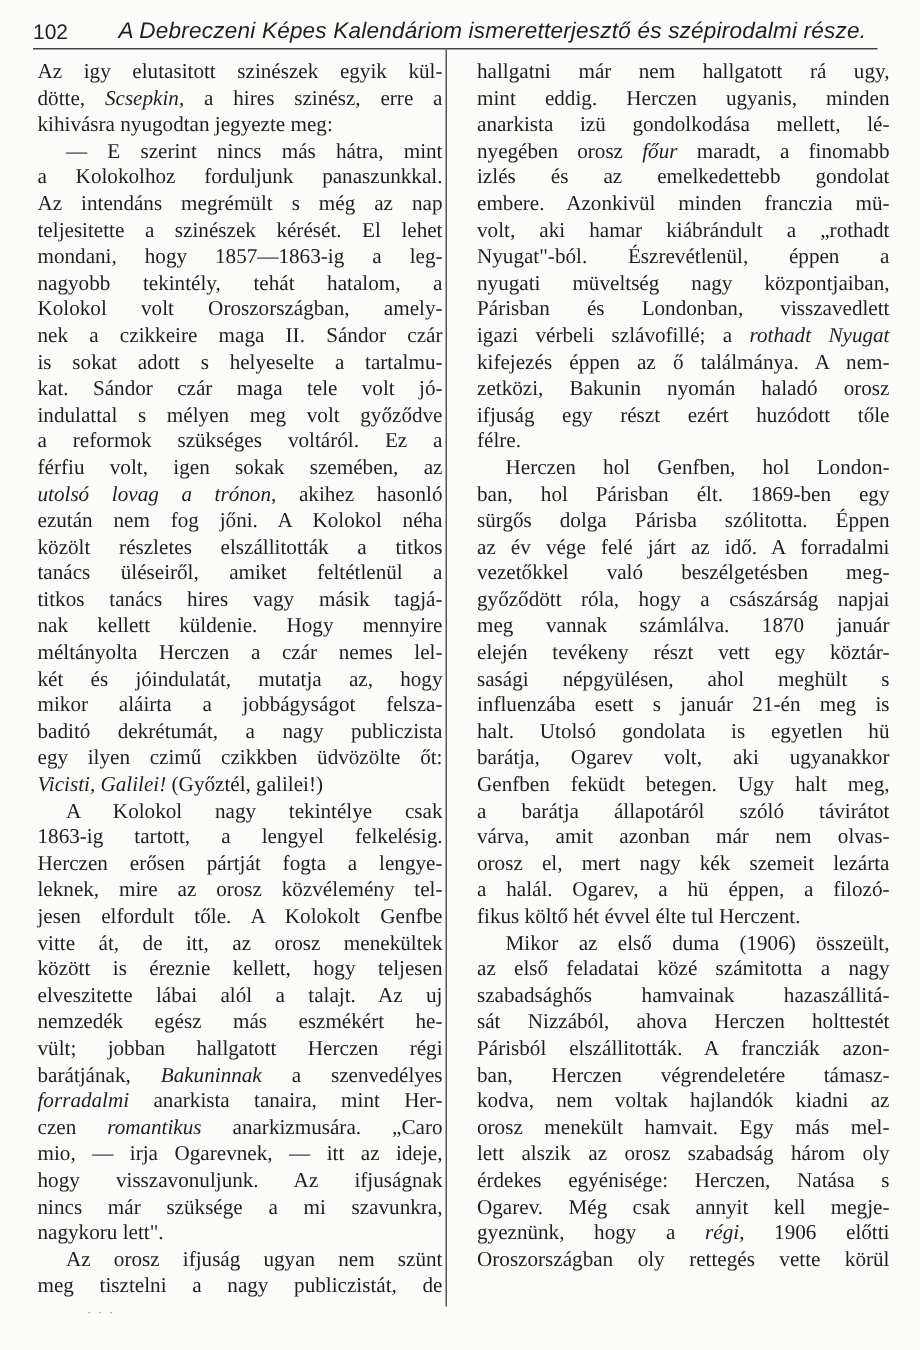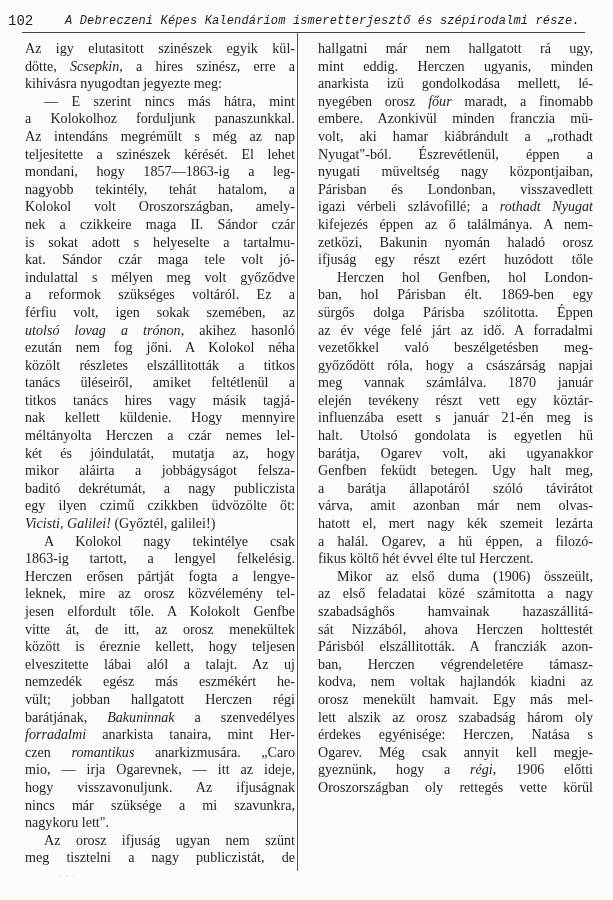--- a/index.html
+++ b/index.html
@@ -5,28 +5,28 @@
   html, body { margin: 0; padding: 0; }
   body {
     width: 613px; height: 900px;
     background: #fbfbf9;
     position: relative;
     overflow: hidden;
     font-family: "DejaVu Serif", "Liberation Serif", serif;
     color: #1e1e1e;
   }
   .header {
-    position: absolute; left: 8px; top: 12px; width: 560px; height: 20px;
-    font-family: Liberation Mono, monospace;
+    position: absolute; left: 22px; top: 12px; width: 560px; height: 20px;
+    font-family: Liberation Sans, sans-serif;
   }
   .page-num {
     position: absolute; left: 0; top: 0; font-size: 14px; line-height: 18px;
   }
   .running-title {
-    position: absolute; left: 57px; top: 0; font-size: 12px; line-height: 18px;
+    position: absolute; left: 57px; top: 0; font-size: 15px; line-height: 18px;
     font-style: italic; letter-spacing: 0.15px; white-space: nowrap;
   }
   .rule {
     position: absolute; left: 22px; top: 32px; width: 563px; height: 0;
     border-top: 1.3px solid #444;
   }
   .divider {
     position: absolute; left: 297px; top: 33px; width: 0; height: 838px;
     border-left: 1px solid #555;
   }
@@ -108,44 +108,47 @@
     <div class="line"><span>nincs már szüksége a mi szavunkra,</span></div>
     <div class="line last"><span>nagykoru lett".</span></div>
     <div class="line indent"><span>Az orosz ifjuság ugyan nem szünt</span></div>
     <div class="line"><span>meg tisztelni a nagy publiczistát, de</span></div>
   </div>
 <div class="col right" id="col-right">
     <div class="line"><span>hallgatni már nem hallgatott rá ugy,</span></div>
     <div class="line"><span>mint eddig. Herczen ugyanis, minden</span></div>
     <div class="line"><span>anarkista izü gondolkodása mellett, lé-</span></div>
     <div class="line"><span>nyegében orosz </span><i>főur</i><span> maradt, a finomabb</span></div>
+    <div class="line"><span>izlés és az emelkedettebb gondolat</span></div>
     <div class="line"><span>embere. Azonkivül minden franczia mü-</span></div>
     <div class="line"><span>volt, aki hamar kiábrándult a „rothadt</span></div>
     <div class="line"><span>Nyugat"-ból. Észrevétlenül, éppen a</span></div>
     <div class="line"><span>nyugati müveltség nagy központjaiban,</span></div>
     <div class="line"><span>Párisban és Londonban, visszavedlett</span></div>
     <div class="line"><span>igazi vérbeli szlávofillé; a </span><i>rothadt Nyugat</i></div>
     <div class="line"><span>kifejezés éppen az ő találmánya. A nem-</span></div>
     <div class="line"><span>zetközi, Bakunin nyomán haladó orosz</span></div>
     <div class="line"><span>ifjuság egy részt ezért huzódott tőle</span></div>
+    <div class="line last"><span>félre.</span></div>
     <div class="line indent"><span>Herczen hol Genfben, hol London-</span></div>
     <div class="line"><span>ban, hol Párisban élt. 1869-ben egy</span></div>
     <div class="line"><span>sürgős dolga Párisba szólitotta. Éppen</span></div>
     <div class="line"><span>az év vége felé járt az idő. A forradalmi</span></div>
     <div class="line"><span>vezetőkkel való beszélgetésben meg-</span></div>
     <div class="line"><span>győződött róla, hogy a császárság napjai</span></div>
     <div class="line"><span>meg vannak számlálva. 1870 január</span></div>
     <div class="line"><span>elején tevékeny részt vett egy köztár-</span></div>
+    <div class="line"><span>sasági népgyülésen, ahol meghült s</span></div>
     <div class="line"><span>influenzába esett s január 21-én meg is</span></div>
     <div class="line"><span>halt. Utolsó gondolata is egyetlen hü</span></div>
     <div class="line"><span>barátja, Ogarev volt, aki ugyanakkor</span></div>
     <div class="line"><span>Genfben feküdt betegen. Ugy halt meg,</span></div>
     <div class="line"><span>a barátja állapotáról szóló távirátot</span></div>
     <div class="line"><span>várva, amit azonban már nem olvas-</span></div>
-    <div class="line"><span>hatott el, mert nagy kék szemeit lezárta</span></div>
+    <div class="line"><span>orosz el, mert nagy kék szemeit lezárta</span></div>
     <div class="line"><span>a halál. Ogarev, a hü éppen, a filozó-</span></div>
     <div class="line last"><span>fikus költő hét évvel élte tul Herczent.</span></div>
     <div class="line indent"><span>Mikor az első duma (1906) összeült,</span></div>
     <div class="line"><span>az első feladatai közé számitotta a nagy</span></div>
     <div class="line"><span>szabadsághős hamvainak hazaszállitá-</span></div>
     <div class="line"><span>sát Nizzából, ahova Herczen holttestét</span></div>
     <div class="line"><span>Párisból elszállitották. A francziák azon-</span></div>
     <div class="line"><span>ban, Herczen végrendeletére támasz-</span></div>
     <div class="line"><span>kodva, nem voltak hajlandók kiadni az</span></div>
     <div class="line"><span>orosz menekült hamvait. Egy más mel-</span></div>

